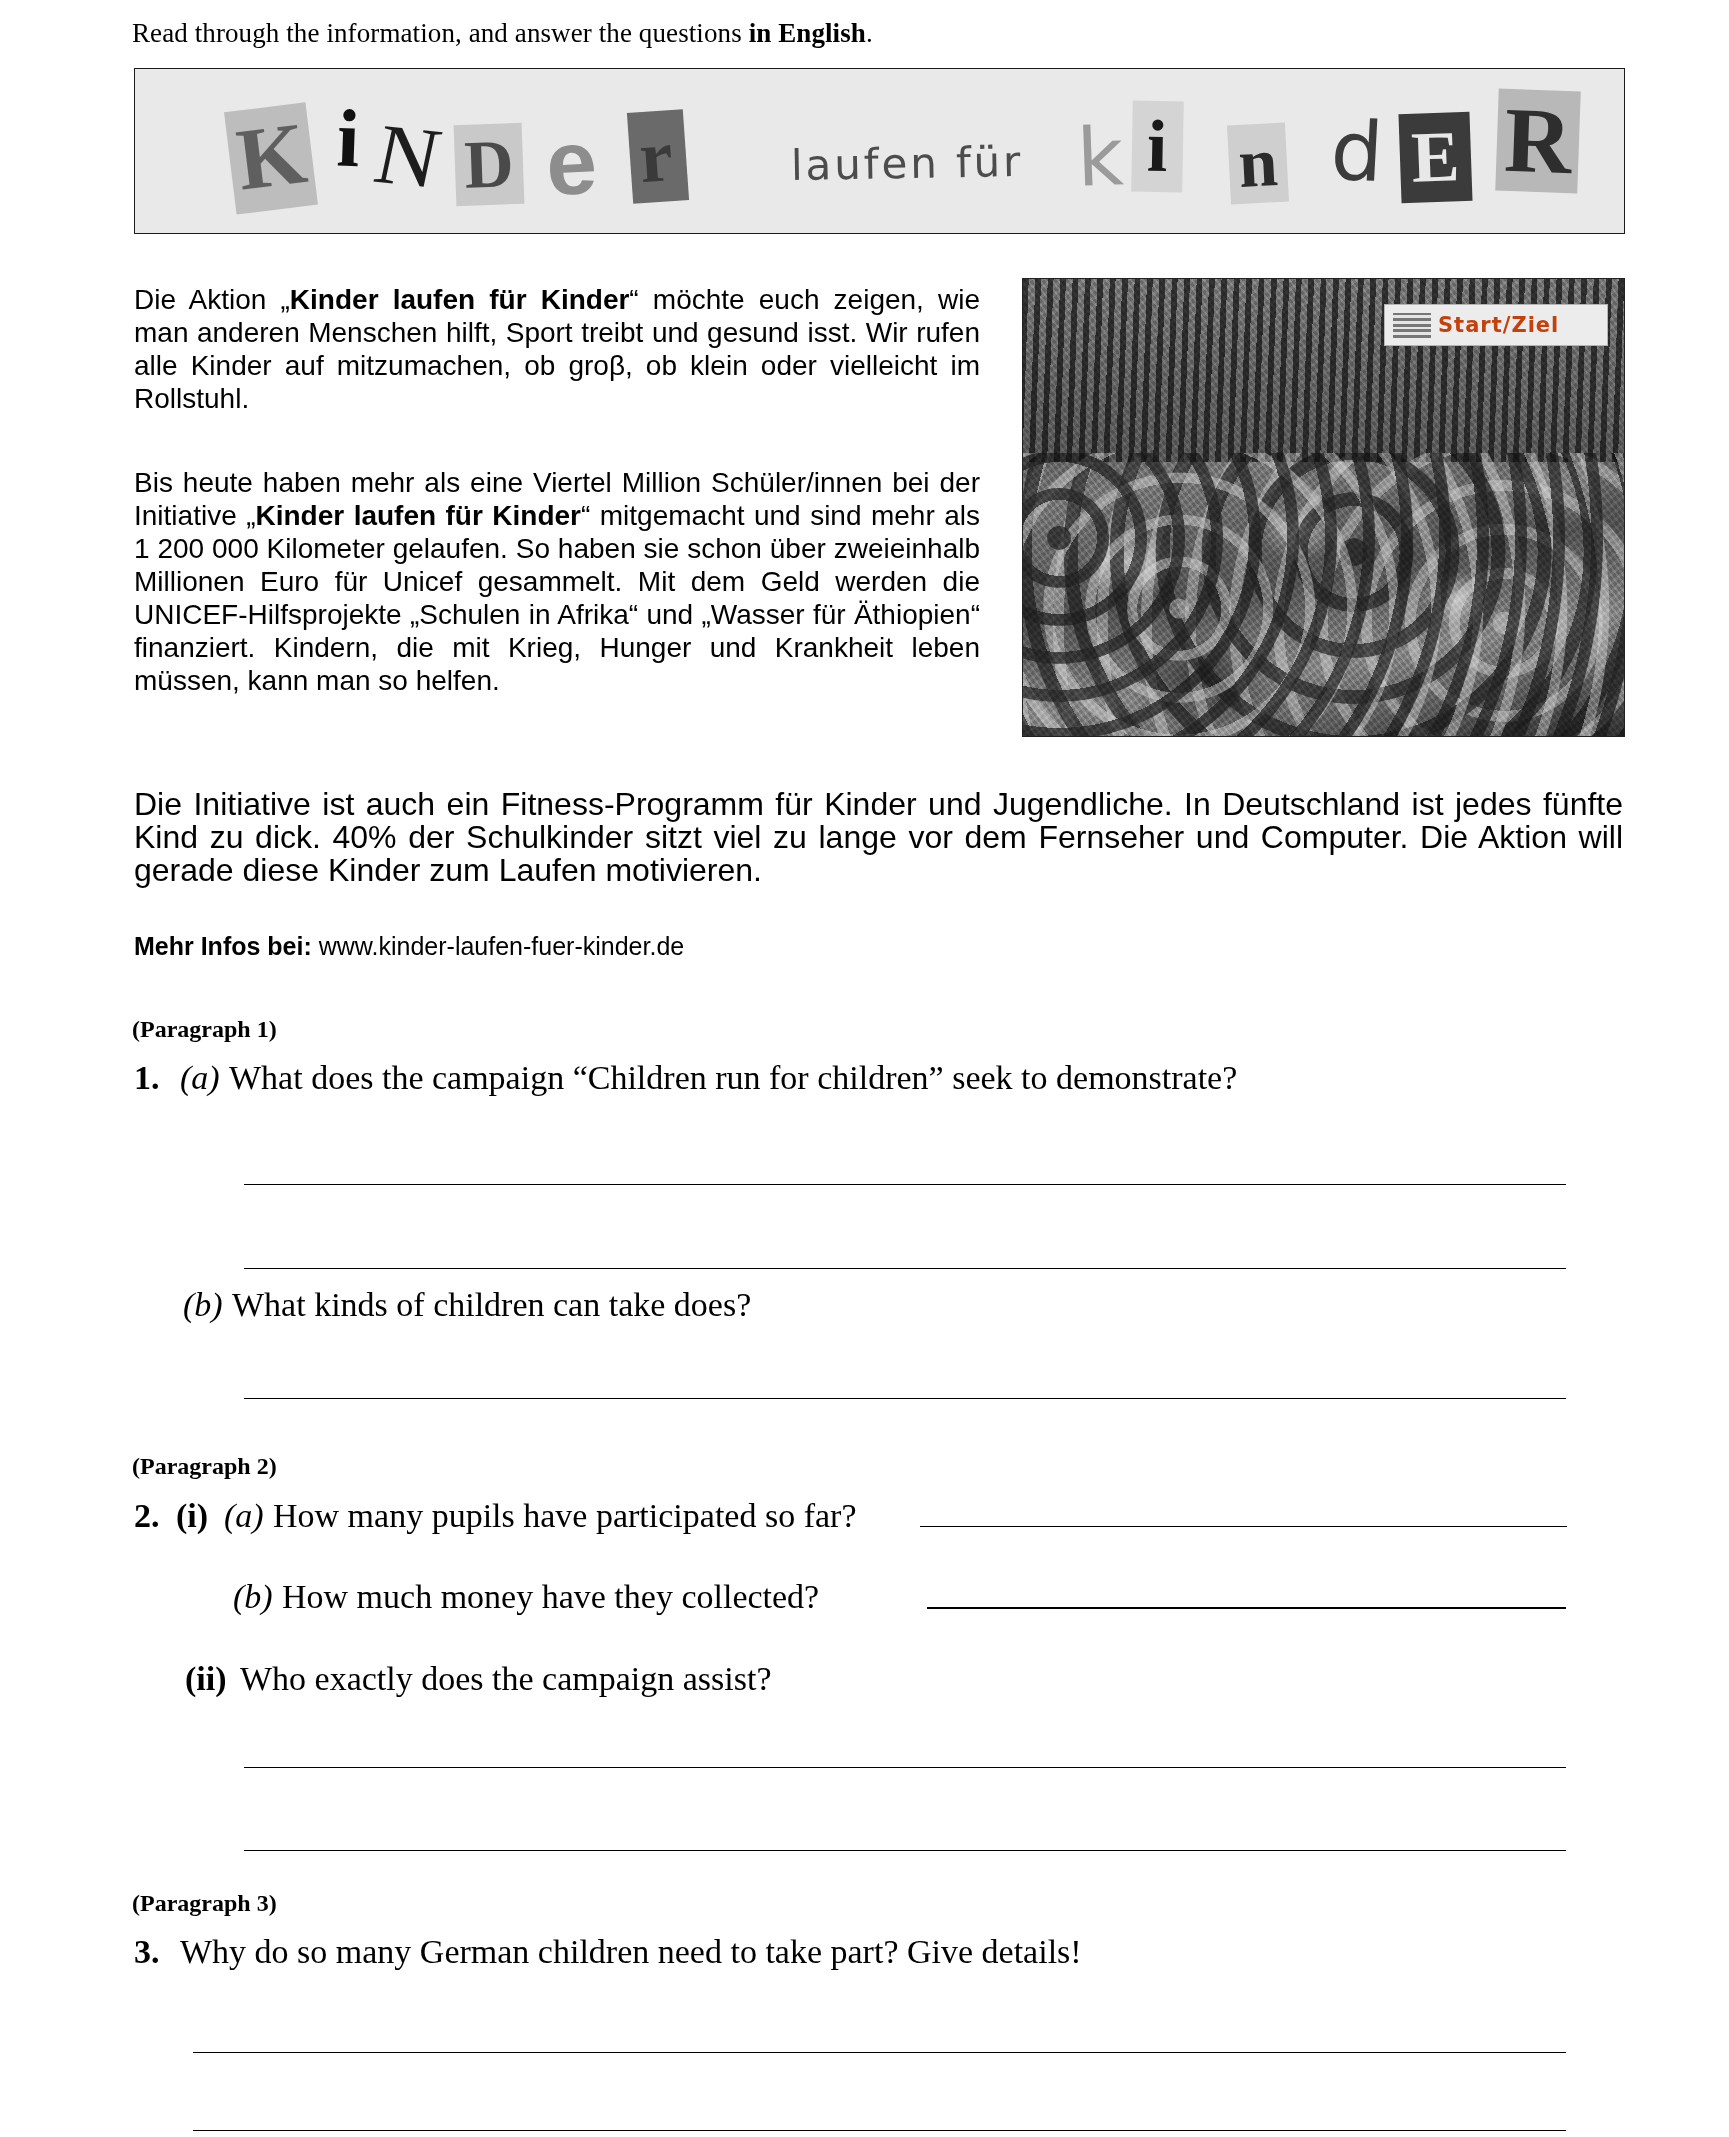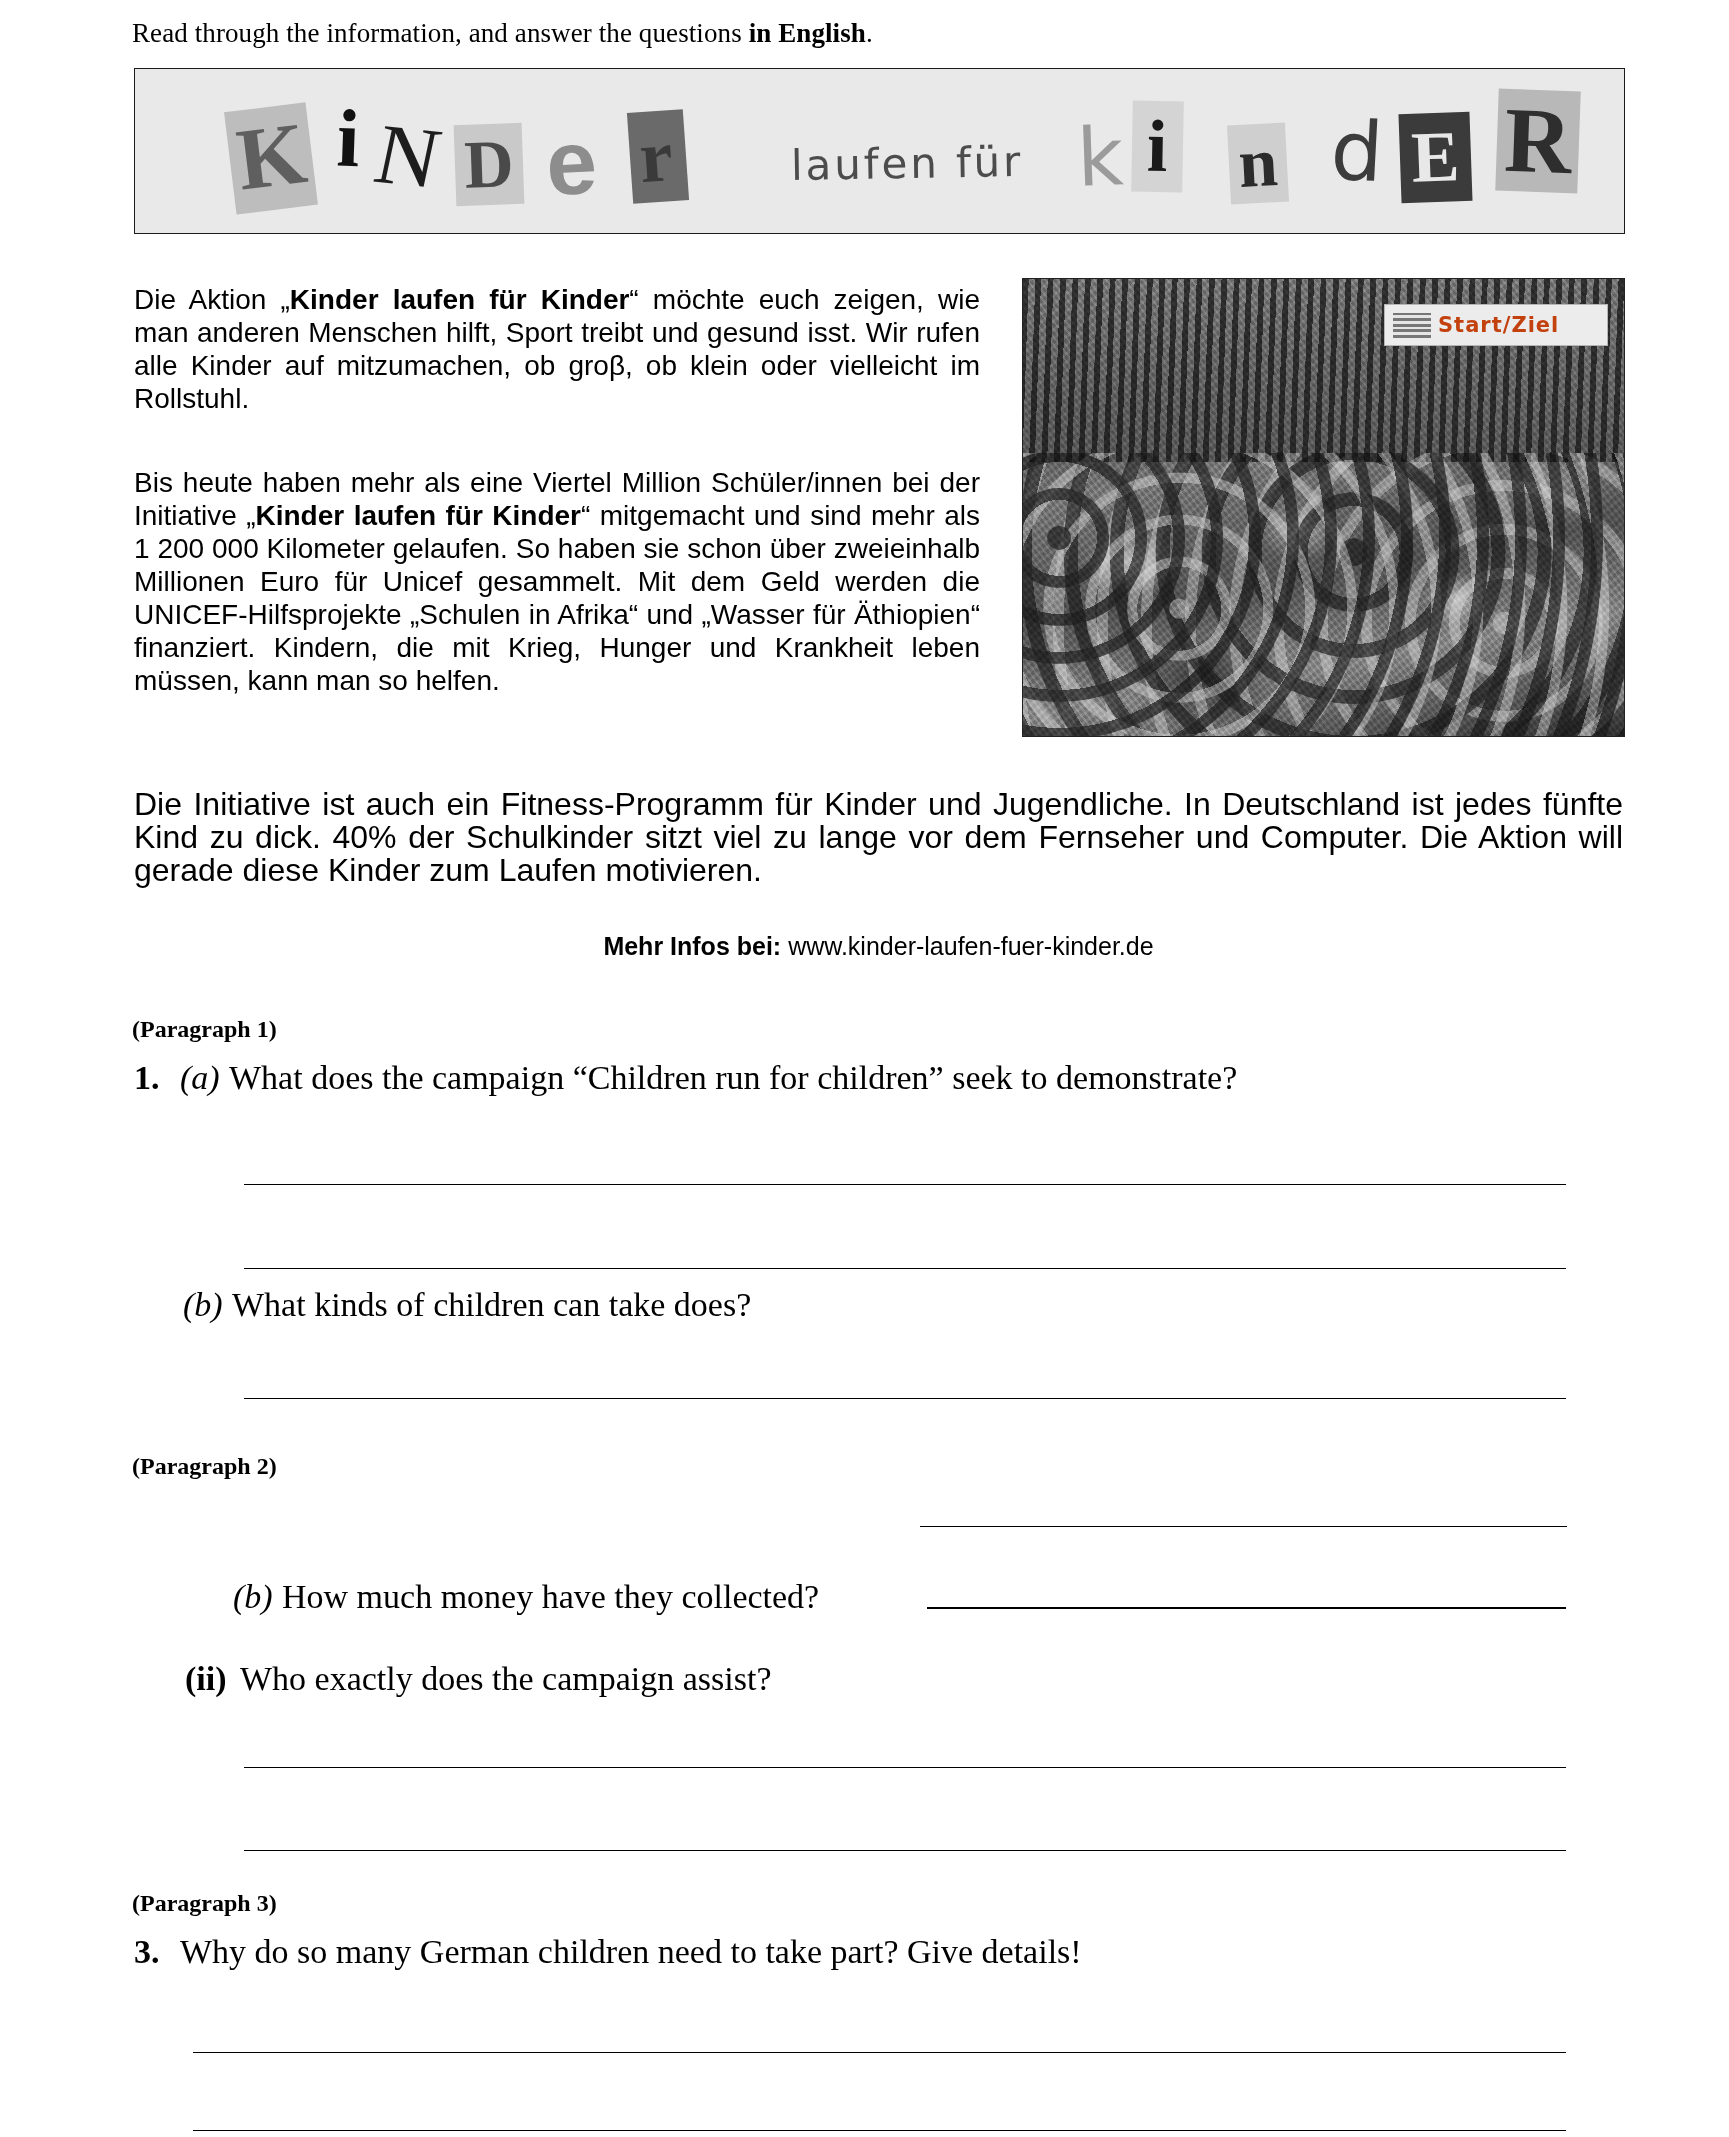--- a/index.html
+++ b/index.html
@@ -263,21 +263,21 @@
       repeating-linear-gradient(0deg, #5a5a5a 0 2.9px, #e4e4e4 2.9px 5.7px);
     opacity: 0.8;
   }
 
   
   .mehr-infos {
     position: absolute;
     left: 118px;
     top: 930px;
     width: 1489px;
-    text-align: center;
+    text-align: left;
     font-family: "Liberation Sans", sans-serif;
     font-size: 25px;
     line-height: 32px;
   }
   .mehr-infos b { font-weight: bold; }
 
   
   .para-label {
     position: absolute;
     left: 116px;
@@ -374,20 +374,23 @@
   <div class="ans-line" style="left:228px; top:1268px; width:1322px;"></div>
 
   <div class="q-row" style="left:167px; top:1289px;">
     <span class="q-sub" style="width:49px;">(b)</span><span class="q-text">What kinds of children can take does?</span>
   </div>
 
   <div class="ans-line" style="left:228px; top:1398px; width:1322px;"></div>
 
   <div class="para-label" style="top:1453px;">(Paragraph 2)</div>
 
+  <div class="q-row" style="left:118px; top:1500px;">
+    <span class="q-num" style="width:42px;">2.</span><span class="q-romannum" style="width:48px;">(i)</span><span class="q-sub" style="width:49px;">(a)</span><span class="q-text">How many pupils have participated so far?</span>
+  </div>
   <div class="ans-line" style="left:904px; top:1526px; width:647px;"></div>
 
   <div class="q-row" style="left:217px; top:1581px;">
     <span class="q-sub" style="width:49px;">(b)</span><span class="q-text">How much money have they collected?</span>
   </div>
   <div class="ans-line" style="left:911px; top:1607px; width:639px; border-bottom-width:2.9px;"></div>
 
   <div class="q-row" style="left:169px; top:1663px;">
     <span class="q-romannum" style="width:55px;">(ii)</span><span class="q-text">Who exactly does the campaign assist?</span>
   </div>

